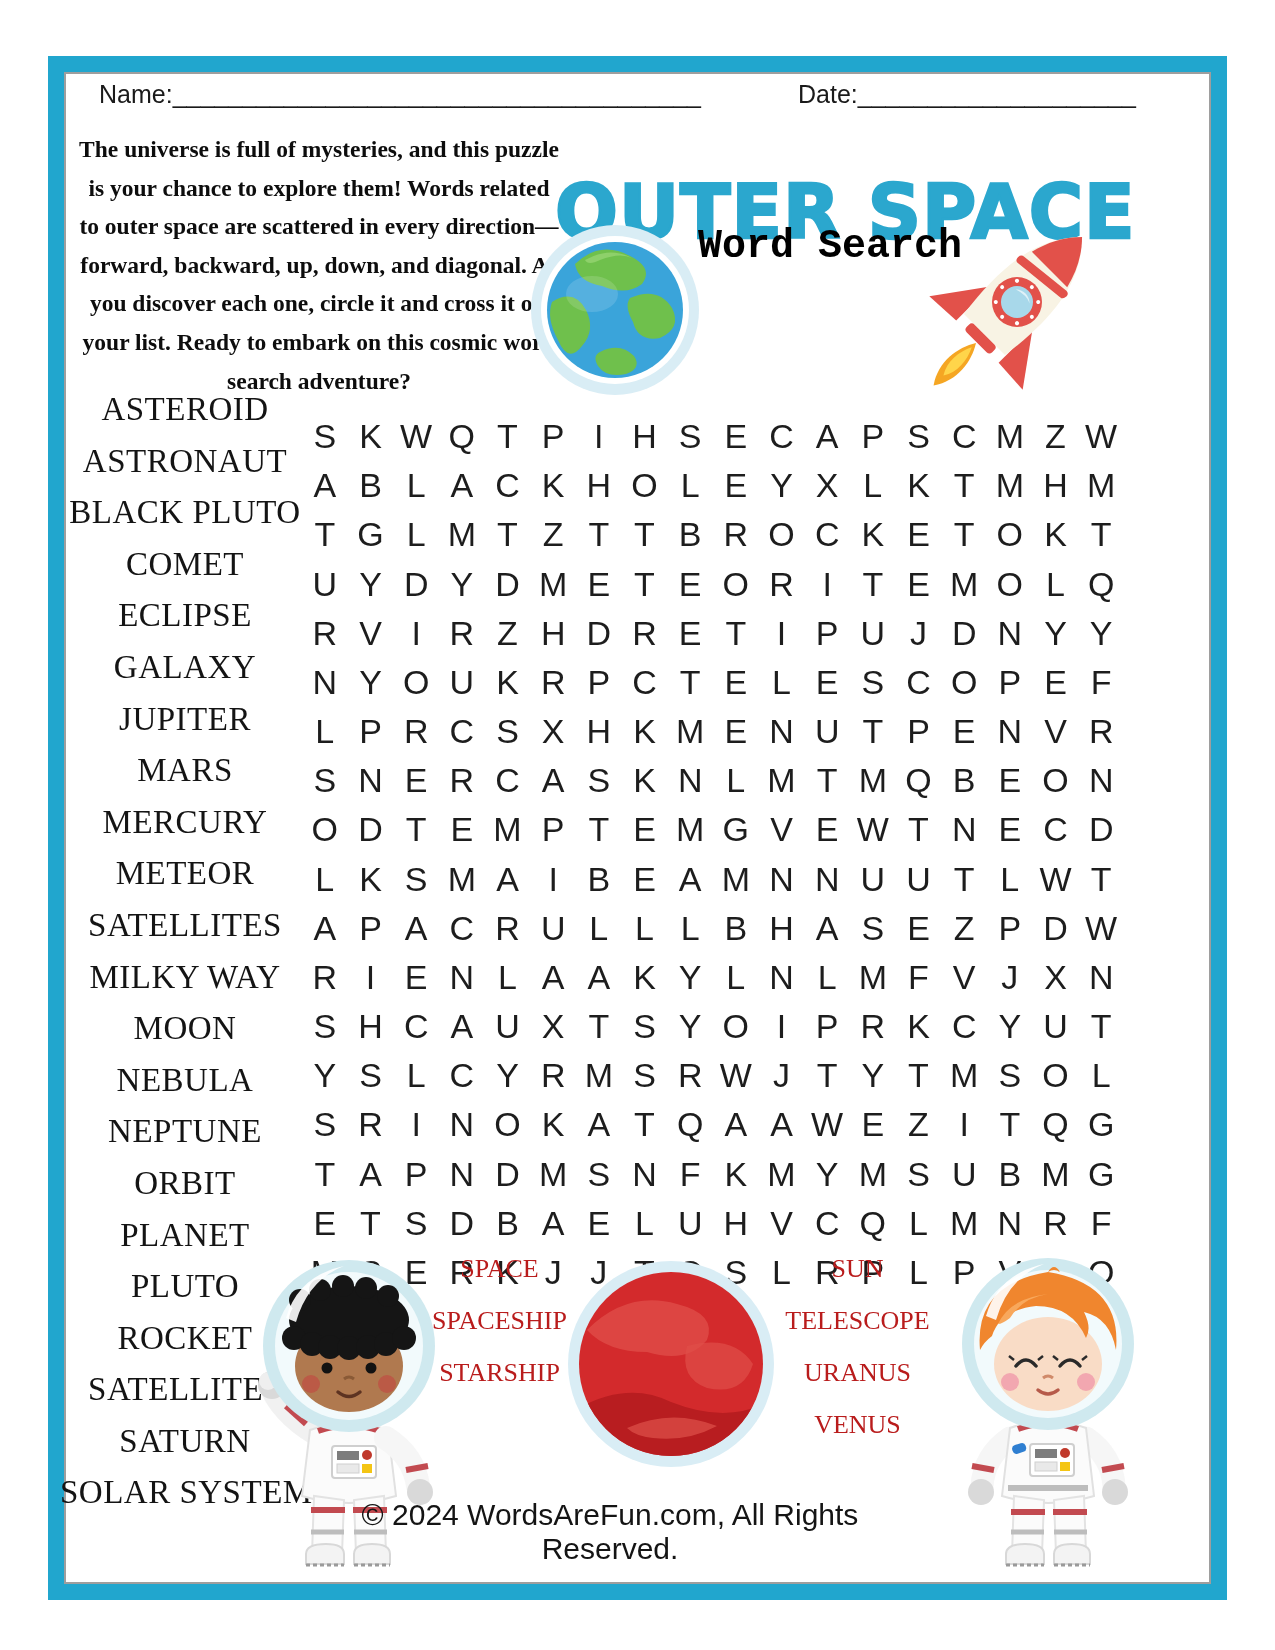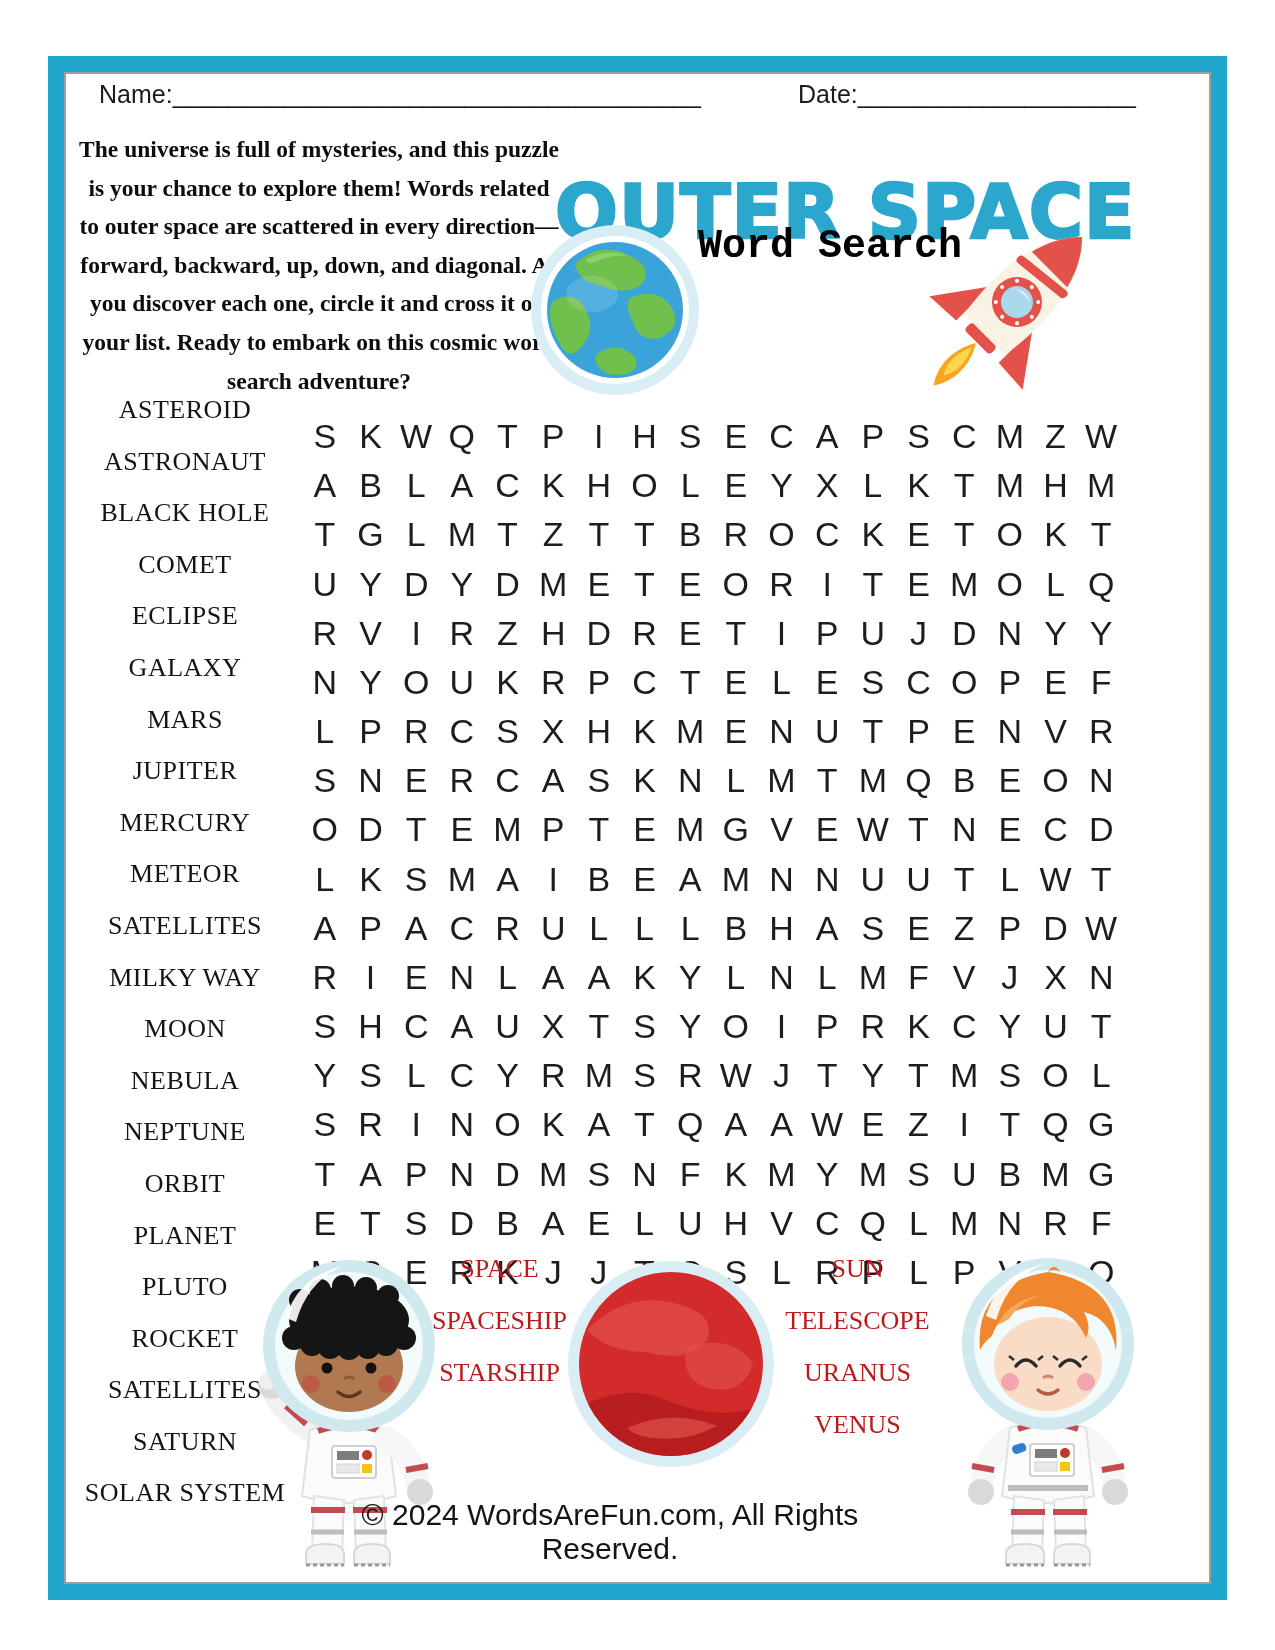--- a/index.html
+++ b/index.html
@@ -25,21 +25,21 @@
 
   .illu { position:absolute; }
   #earth  { left:530px;  top:224px; }
   #rocket { left:885px;  top:200px; }
   #mars   { left:567px;  top:1260px; }
   #astro-left  { left:248px; top:1238px; }
   #astro-right { left:952px; top:1232px; }
 
   .word-list { position:absolute; left:60px; top:384px; width:250px; }
   .word-list .word { height:51.6px; line-height:51.6px; text-align:center;
-        font-family:"Liberation Serif",serif; font-size:26px; color:#141414; letter-spacing:.5px; white-space:nowrap; }
+        font-family:"Liberation Serif",serif; font-size:33px; color:#141414; letter-spacing:.5px; white-space:nowrap; }
 
   .grid { position:absolute; left:302px; top:412px; width:822px; height:885px;
           display:grid; grid-template-columns:repeat(18,1fr); grid-template-rows:repeat(18,1fr); }
   .grid .cell { display:flex; align-items:center; justify-content:center;
           font-family:"Liberation Sans",sans-serif; font-size:34px; color:#1d1d1d; }
 
   .bottom-words { position:absolute; width:215px; }
   #bw-left  { left:392px; top:1243px; }
   #bw-right { left:750px; top:1243px; }
   .bottom-words .word { height:52px; line-height:52px; text-align:center;
@@ -103,26 +103,26 @@
       <circle cx="-21" cy="0" r="2"></circle>
         <circle cx="-15" cy="-15" r="2"></circle>
     </g>
     <rect x="-18" y="46" width="36" height="11" rx="4" fill="#e2514a"></rect>
   </g>
 </svg>
 
 <div class="word-list">
     <div class="word">ASTEROID</div>
     <div class="word">ASTRONAUT</div>
-    <div class="word">BLACK HOLE</div>
+    <div class="word">BLACK PLUTO</div>
     <div class="word">COMET</div>
     <div class="word">ECLIPSE</div>
     <div class="word">GALAXY</div>
+    <div class="word">JUPITER</div>
     <div class="word">MARS</div>
-    <div class="word">JUPITER</div>
     <div class="word">MERCURY</div>
     <div class="word">METEOR</div>
     <div class="word">SATELLITES</div>
     <div class="word">MILKY WAY</div>
     <div class="word">MOON</div>
     <div class="word">NEBULA</div>
     <div class="word">NEPTUNE</div>
     <div class="word">ORBIT</div>
     <div class="word">PLANET</div>
     <div class="word">PLUTO</div>

